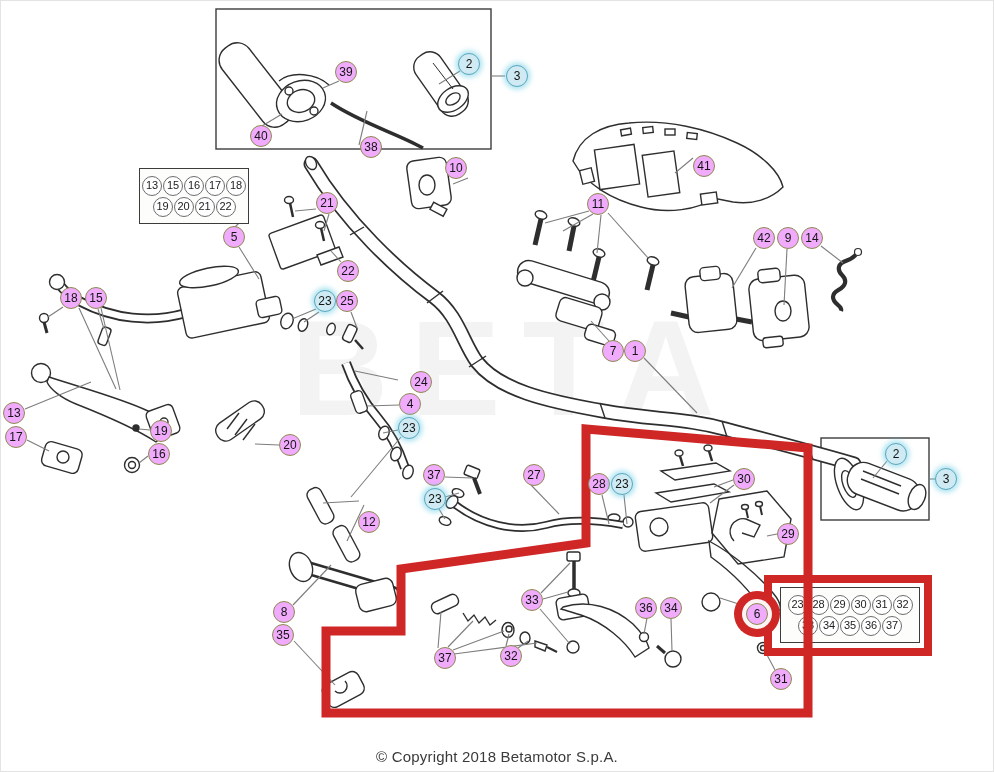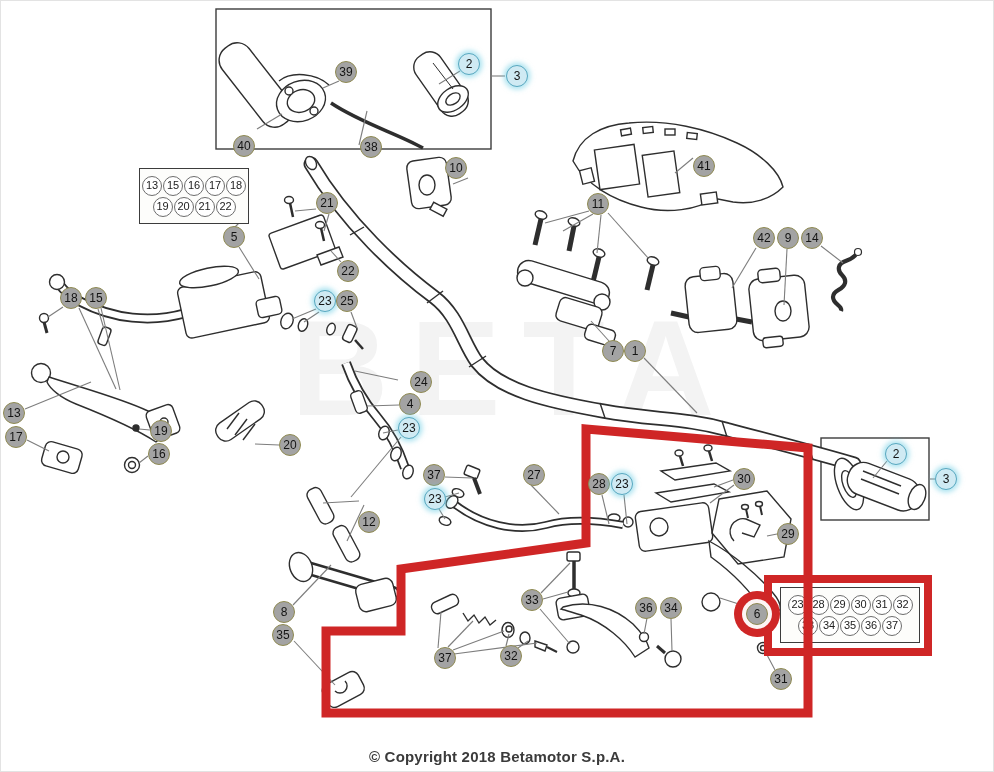--- a/index.html
+++ b/index.html
@@ -5,36 +5,36 @@
   html,body{margin:0;padding:0;background:#fff;}
   #page{position:relative;width:994px;height:772px;background:#ffffff;border:1px solid #e3e3e3;
         box-sizing:border-box;overflow:hidden;font-family:"Liberation Sans",sans-serif;}
   svg{position:absolute;left:0;top:0;}
   #art{z-index:1;}
   #red-overlay{z-index:10;pointer-events:none;}
   #watermark{position:absolute;left:290px;top:290px;z-index:0;font-size:135px;font-weight:bold;
              letter-spacing:22px;color:rgba(40,40,40,0.055);user-select:none;}
   .callout{position:absolute;width:22px;height:22px;border-radius:50%;display:flex;align-items:center;
            justify-content:center;font-size:12px;color:#141414;box-sizing:border-box;
-           border:1.3px solid #8f8a52;background:#a3a3a3;z-index:30;cursor:pointer;line-height:1;}
+           border:1.3px solid #8f8a52;background:#f0abfc;z-index:30;cursor:pointer;line-height:1;}
   .callout.cyan{background:#cfeaf3;border-color:#58a7bf;box-shadow:0 0 5px 2.5px rgba(110,205,228,.55);}
   .callout.ring{box-shadow:0 0 0 4px rgba(255,255,255,.95),0 0 0 12px #cf2626;}
   .ref-box{position:absolute;box-sizing:border-box;border:1.4px solid #3c3c3c;background:#fdfdfb;
            display:flex;flex-direction:column;align-items:center;justify-content:center;}
   #grid-box-top{left:138px;top:167px;width:110px;height:56px;z-index:6;padding:2px 0;gap:1px;}
   #red-grid-inner{left:779px;top:586px;width:140px;height:56px;z-index:5;padding:2px 0;gap:1px;}
   #not-shown-box{left:810px;top:686px;width:179px;height:56px;z-index:6;gap:2px;}
   .grid-row{display:flex;gap:1px;justify-content:center;}
   .grid-circle{width:20px;height:20px;border-radius:50%;border:1.2px solid #6d6d6d;background:#fff;
                display:flex;align-items:center;justify-content:center;font-size:11px;color:#222;
                box-sizing:border-box;cursor:pointer;line-height:1;}
   .grid-circle.yellow{background:#fcf9dd;border-color:#8f8a52;}
   #not-shown-label{font-size:14.5px;color:#1c1c1c;}
   #copyright{position:absolute;left:0;top:747px;width:100%;text-align:center;font-size:15px;
-             font-weight:bold;color:#3b3b3b;z-index:6;letter-spacing:.2px;}
+             font-weight:normal;color:#3b3b3b;z-index:6;letter-spacing:.2px;}
 </style>
 </head>
 <body>
 
 <div id="page">
 
   <div id="watermark">BETA</div>
 
   <svg id="art" width="994" height="772" viewBox="0 0 994 772">
 
@@ -348,21 +348,21 @@
 
   <svg id="red-overlay" width="994" height="772" viewBox="0 0 994 772">
     <polygon points="585,428 807,447 807,712 325,712 325,630 400,630 400,568 585,542" fill="none" stroke="#cf2626" stroke-width="9" stroke-linejoin="miter"></polygon>
     <rect x="767" y="578" width="160" height="73" fill="none" stroke="#cf2626" stroke-width="8"></rect>
     <circle cx="756" cy="613" r="18" fill="none" stroke="#cf2626" stroke-width="8.5"></circle>
   </svg>
 
   <div id="callouts">
       <div class="callout" style="left: 334px; top: 60px;">39</div>
       <div class="callout" style="left: 359px; top: 99px; margin-top: 36px;">38</div>
-      <div class="callout" style="left: 232px; top: 124px; margin-top: 10px;">40</div>
+      <div class="callout" style="left: 249px; top: 124px;">40</div>
       <div class="callout cyan" style="left: 457px; top: 52px;">2</div>
       <div class="callout cyan" style="left: 505px; top: 64px;">3</div>
       <div class="callout" style="left: 444px; top: 156px;">10</div>
       <div class="callout" style="left: 692px; top: 154px;">41</div>
       <div class="callout" style="left: 586px; top: 192px;">11</div>
       <div class="callout" style="left: 222px; top: 225px;">5</div>
       <div class="callout" style="left: 315px; top: 191px;">21</div>
       <div class="callout" style="left: 336px; top: 259px;">22</div>
       <div class="callout cyan" style="left: 313px; top: 289px;">23</div>
       <div class="callout" style="left: 335px; top: 289px;">25</div>

